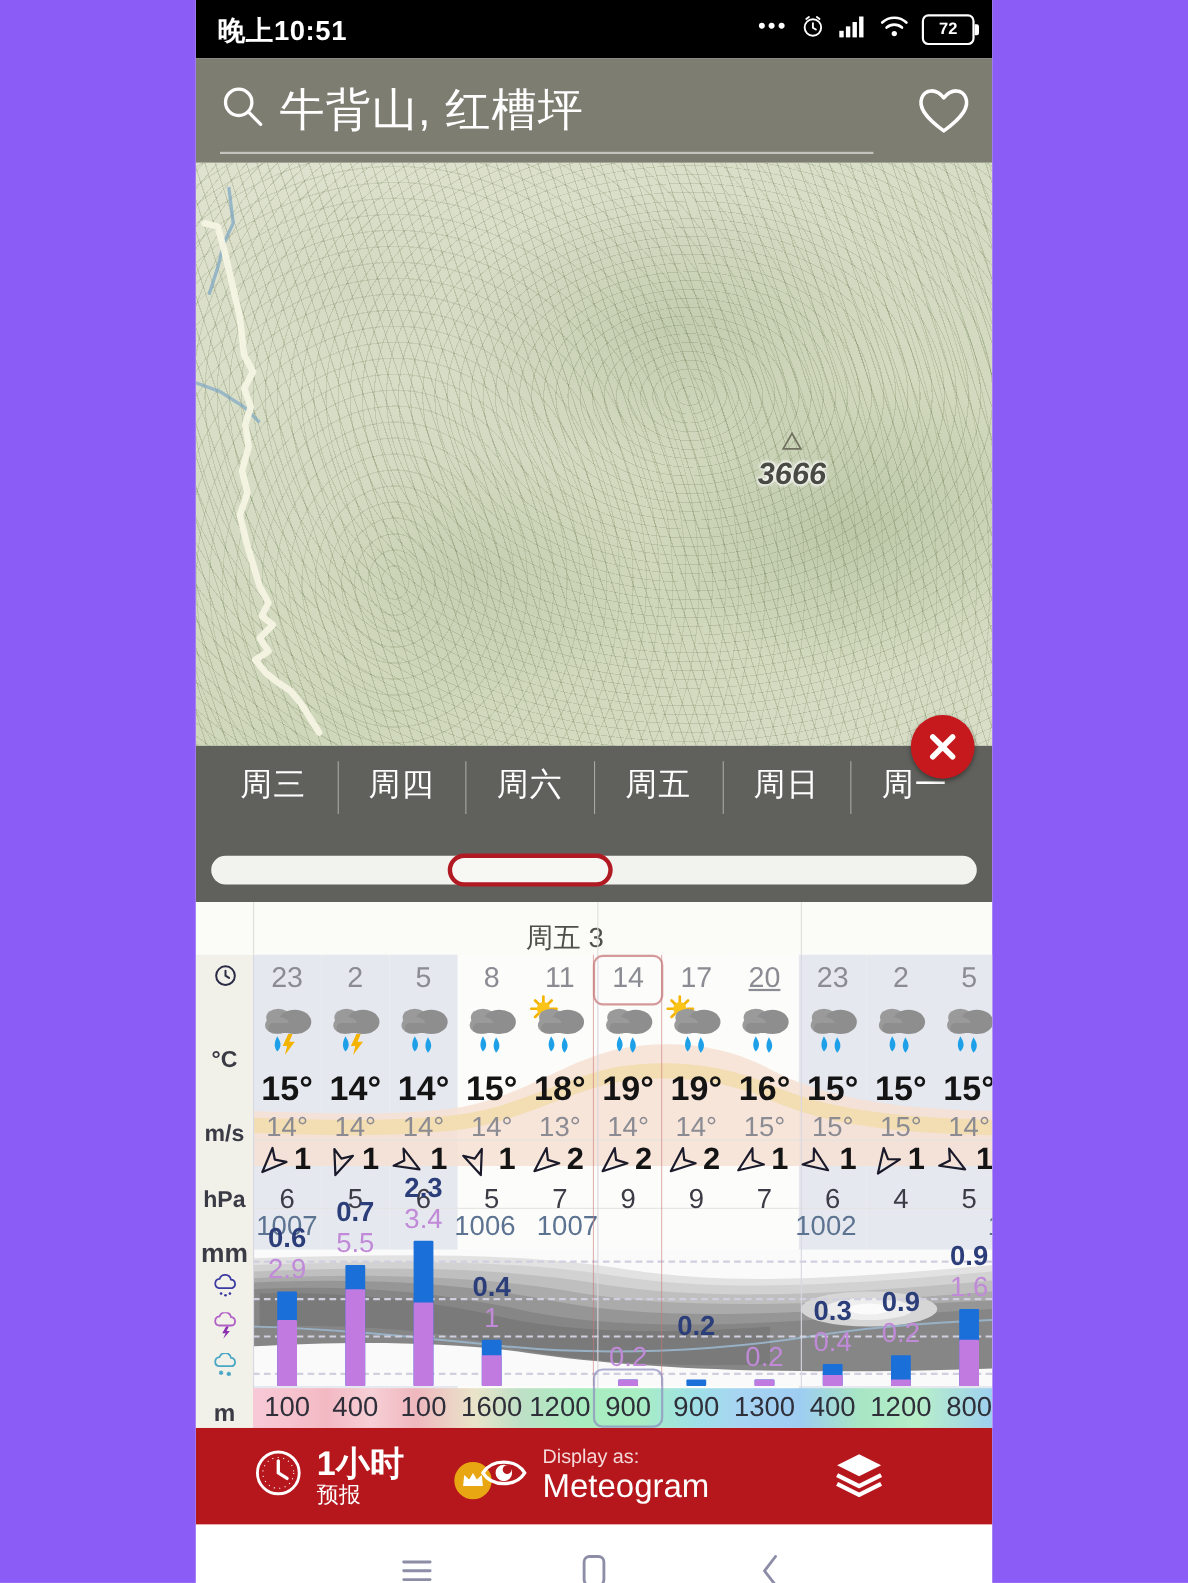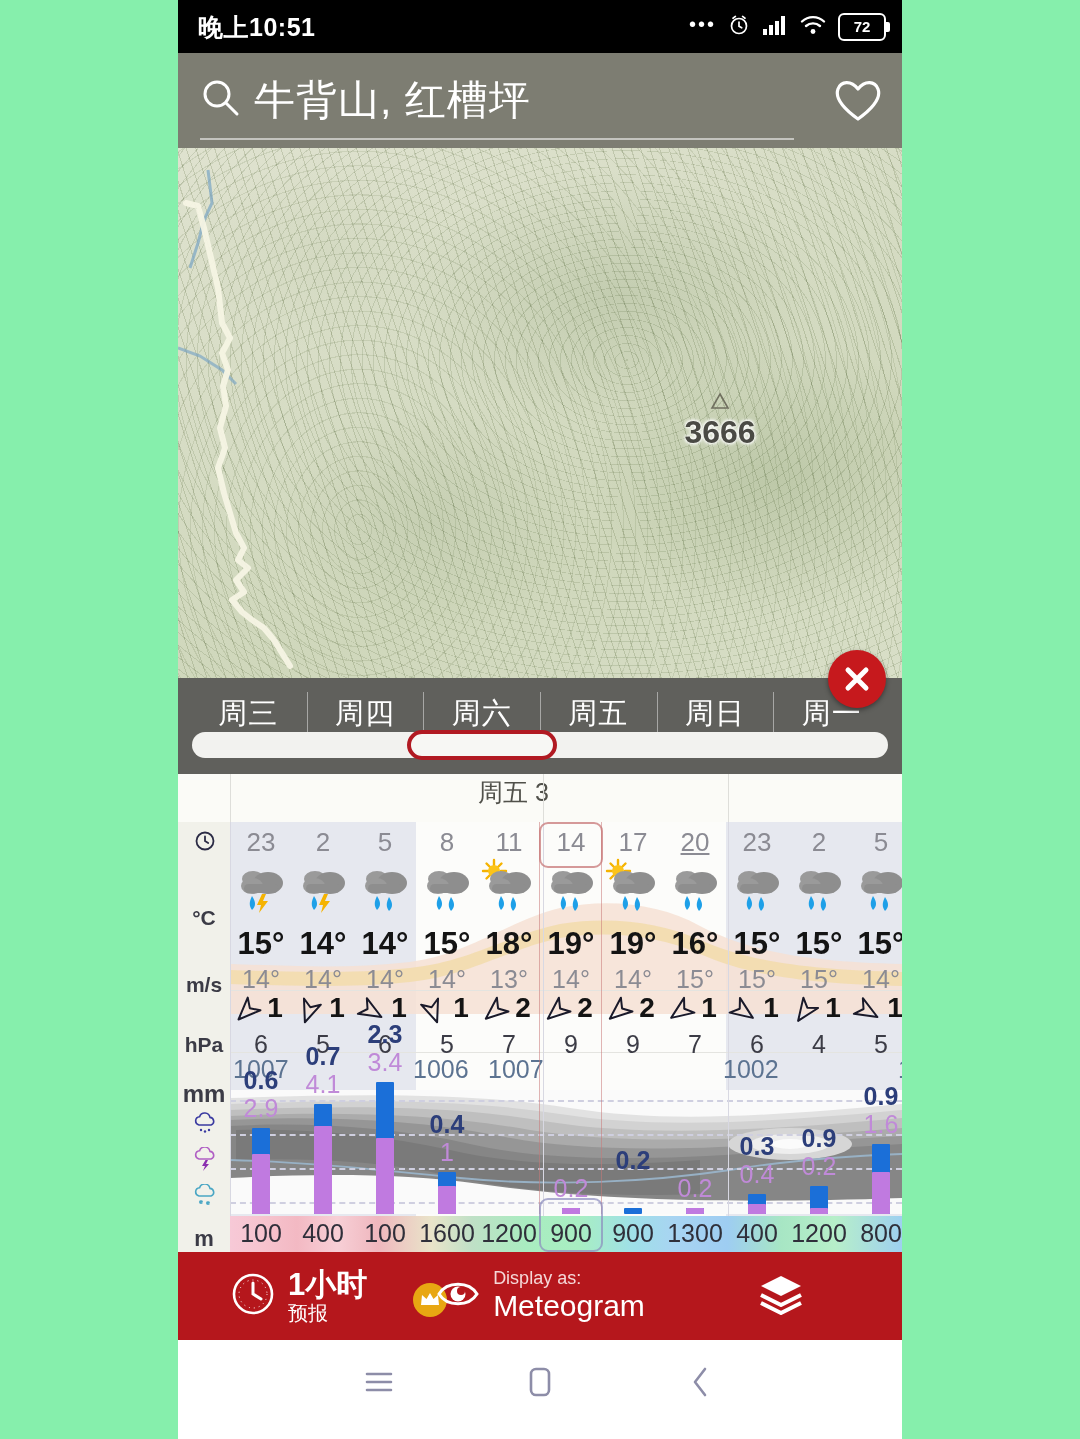--- a/index.html
+++ b/index.html
@@ -1,19 +1,19 @@
 <!DOCTYPE html>
 <html><head>
 <meta charset="utf-8">
 <style>
   html,body{margin:0;padding:0;background:#ffffff;}
   body{width:1080px;height:1439px;font-family:"Liberation Sans",sans-serif;overflow:hidden;}
 
   
-  .page{position:relative;width:1080px;height:1439px;background:#86efac;}
+  .page{position:relative;width:1080px;height:1439px;background:#8b5cf6;}
   .phone{position:absolute;left:178px;top:0;width:724px;height:1439px;background:#fff;overflow:hidden;}
 
   
   .statusbar{position:relative;height:53px;background:#000;color:#fff;}
   .sb-time{position:absolute;left:20px;top:11px;font-size:25px;font-weight:bold;letter-spacing:.5px;}
   .sb-right{position:absolute;right:16px;top:0;height:53px;display:flex;align-items:center;gap:11px;}
   .sb-dots{letter-spacing:2px;font-size:20px;line-height:1;padding-bottom:6px;}
   .sb-ico{display:block;}
   .batt{position:relative;width:44px;height:24px;border:2px solid #fff;border-radius:6px;display:flex;align-items:center;justify-content:center;}
   .batt:after{content:"";position:absolute;right:-6px;top:7px;width:4px;height:10px;background:#fff;border-radius:0 2px 2px 0;}
@@ -43,37 +43,37 @@
     background-image:repeating-radial-gradient(ellipse 260px 190px at 62% 40%, rgba(120,136,96,.5) 0 1px, transparent 1px 11px);
     mix-blend-mode:multiply;}
   .contours3{position:absolute;inset:0;opacity:.35;
     background-image:repeating-radial-gradient(ellipse 190px 230px at 25% 72%, rgba(120,136,96,.45) 0 1px, transparent 1px 12px);
     mix-blend-mode:multiply;}
   .trail{position:absolute;left:0;top:0;}
   .peak-label{position:absolute;left:452px;top:240px;width:180px;text-align:center;color:#4a4a44;
     text-shadow:0 0 4px #fff,0 0 4px #fff,0 0 3px #fff;pointer-events:none;}
   .peak-name{font-size:26px;letter-spacing:1px;}
   .peak-ico{margin:2px 0 0;}
-  .peak-elev{font-size:32px;font-weight:bold;margin-top:-2px;}
-
-  
-  .daystrip{position:relative;height:96px;background:rgba(74,74,69,.88);}
+  .peak-elev{font-size:28px;font-style:italic;font-weight:bold;margin-top:-2px;}
+
+  
+  .daystrip{position:relative;height:142px;background:rgba(74,74,69,.88);}
   .close-btn{position:absolute;right:16px;top:-28px;width:58px;height:58px;border-radius:50%;background:#c6191d;
     display:flex;align-items:center;justify-content:center;box-shadow:0 2px 5px rgba(0,0,0,.4);z-index:6;}
   .daytabs{position:absolute;left:12px;right:12px;top:6px;height:60px;display:flex;}
   .daytab{flex:1;display:flex;align-items:center;justify-content:center;color:#fff;font-size:29px;letter-spacing:1px;position:relative;}
   .daytab+.daytab:before{content:"";position:absolute;left:0;top:8px;bottom:4px;width:1px;background:rgba(255,255,255,.45);}
   .scrollrow{position:absolute;left:14px;right:14px;bottom:16px;height:26px;}
   .scrolltrack{position:absolute;inset:0;background:#f2f2ef;border-radius:13px;}
   .scrollthumb{position:absolute;top:-2px;left:215px;width:150px;height:30px;border-radius:15px;background:#f7f7f4;border:4px solid #b11a22;box-sizing:border-box;}
 
   
   .meteo{position:relative;background:#fbfbf7;}
   .daybar{position:relative;height:48px;background:#fbfbf7;}
-  .daybar .dlabel{position:absolute;top:2px;font-size:25px;color:#50504a;}
+  .daybar .dlabel{position:absolute;top:16px;font-size:25px;color:#50504a;}
   .daybar .dsep{position:absolute;top:0;bottom:0;width:1px;background:#dededa;}
 
   .grid{position:relative;height:430px;}
   .col{position:absolute;top:0;bottom:0;width:62px;}
   .col.night{background:#e6e8ef;}
   .col.day{background:#fcfcfa;}
   .axis{position:absolute;left:0;top:0;bottom:0;width:52px;background:#f1f1ea;z-index:3;}
   .axis .unit{position:absolute;left:0;width:52px;text-align:center;color:#3b3b46;}
   .unit-deg{top:84px;font-size:21px;font-weight:bold;}
   .unit-ms{top:151px;font-size:21px;font-weight:bold;}
@@ -357,21 +357,21 @@
           <div class="windarrow" style="left: 116px;"><svg width="30" height="30" viewBox="0 0 30 30" style="transform:rotate(200deg)">
               <path d="M15 3 L24 25 L15 19 L6 25 Z" fill="none" stroke="#1a1a2a" stroke-width="2" stroke-linejoin="round"></path>
             </svg></div>
           <div class="windspd" style="left: 128px;">1</div>
           <div class="windgst" style="left: 114px;">5</div>
           <div class="barwrap" style="left: 114px;">
             <div class="bar" style="left:22px;height:110px;background:#1b6fd8;"></div>
             <div class="bar" style="left:22px;height:88px;background:#c07ae0;"></div>
           </div>
           <div class="lbl-blue" style="left: 114px; top: 220px;">0.7</div>
-          <div class="lbl-violet" style="left: 114px; top: 248px;">4.1</div>
+          <div class="lbl-violet" style="left: 114px; top: 248px;">5.5</div>
           <div class="alt" style="left: 114px;">400</div>
           <div class="hour" style="left: 176px;">5</div>
           <div class="wicon" style="left: 176px;"><svg width="58" height="62" viewBox="0 0 58 62">
               <ellipse cx="21" cy="21" rx="11" ry="8" fill="#9a9a9a"></ellipse>
               <ellipse cx="36" cy="25" rx="15" ry="11" fill="#8e8e8e"></ellipse>
               <ellipse cx="20" cy="28" rx="11" ry="8" fill="#9a9a9a"></ellipse>
               <rect x="12" y="26" width="34" height="9" rx="4.5" fill="#8e8e8e"></rect>
               <path d="M21 38 C18 44 18 48 21 52 C25 48 25 44 21 38Z" fill="#1ea0e8"></path>
               <path d="M33 39 C30 45 30 49 33 53 C37 49 37 45 33 39Z" fill="#1ea0e8"></path>
             </svg></div>

